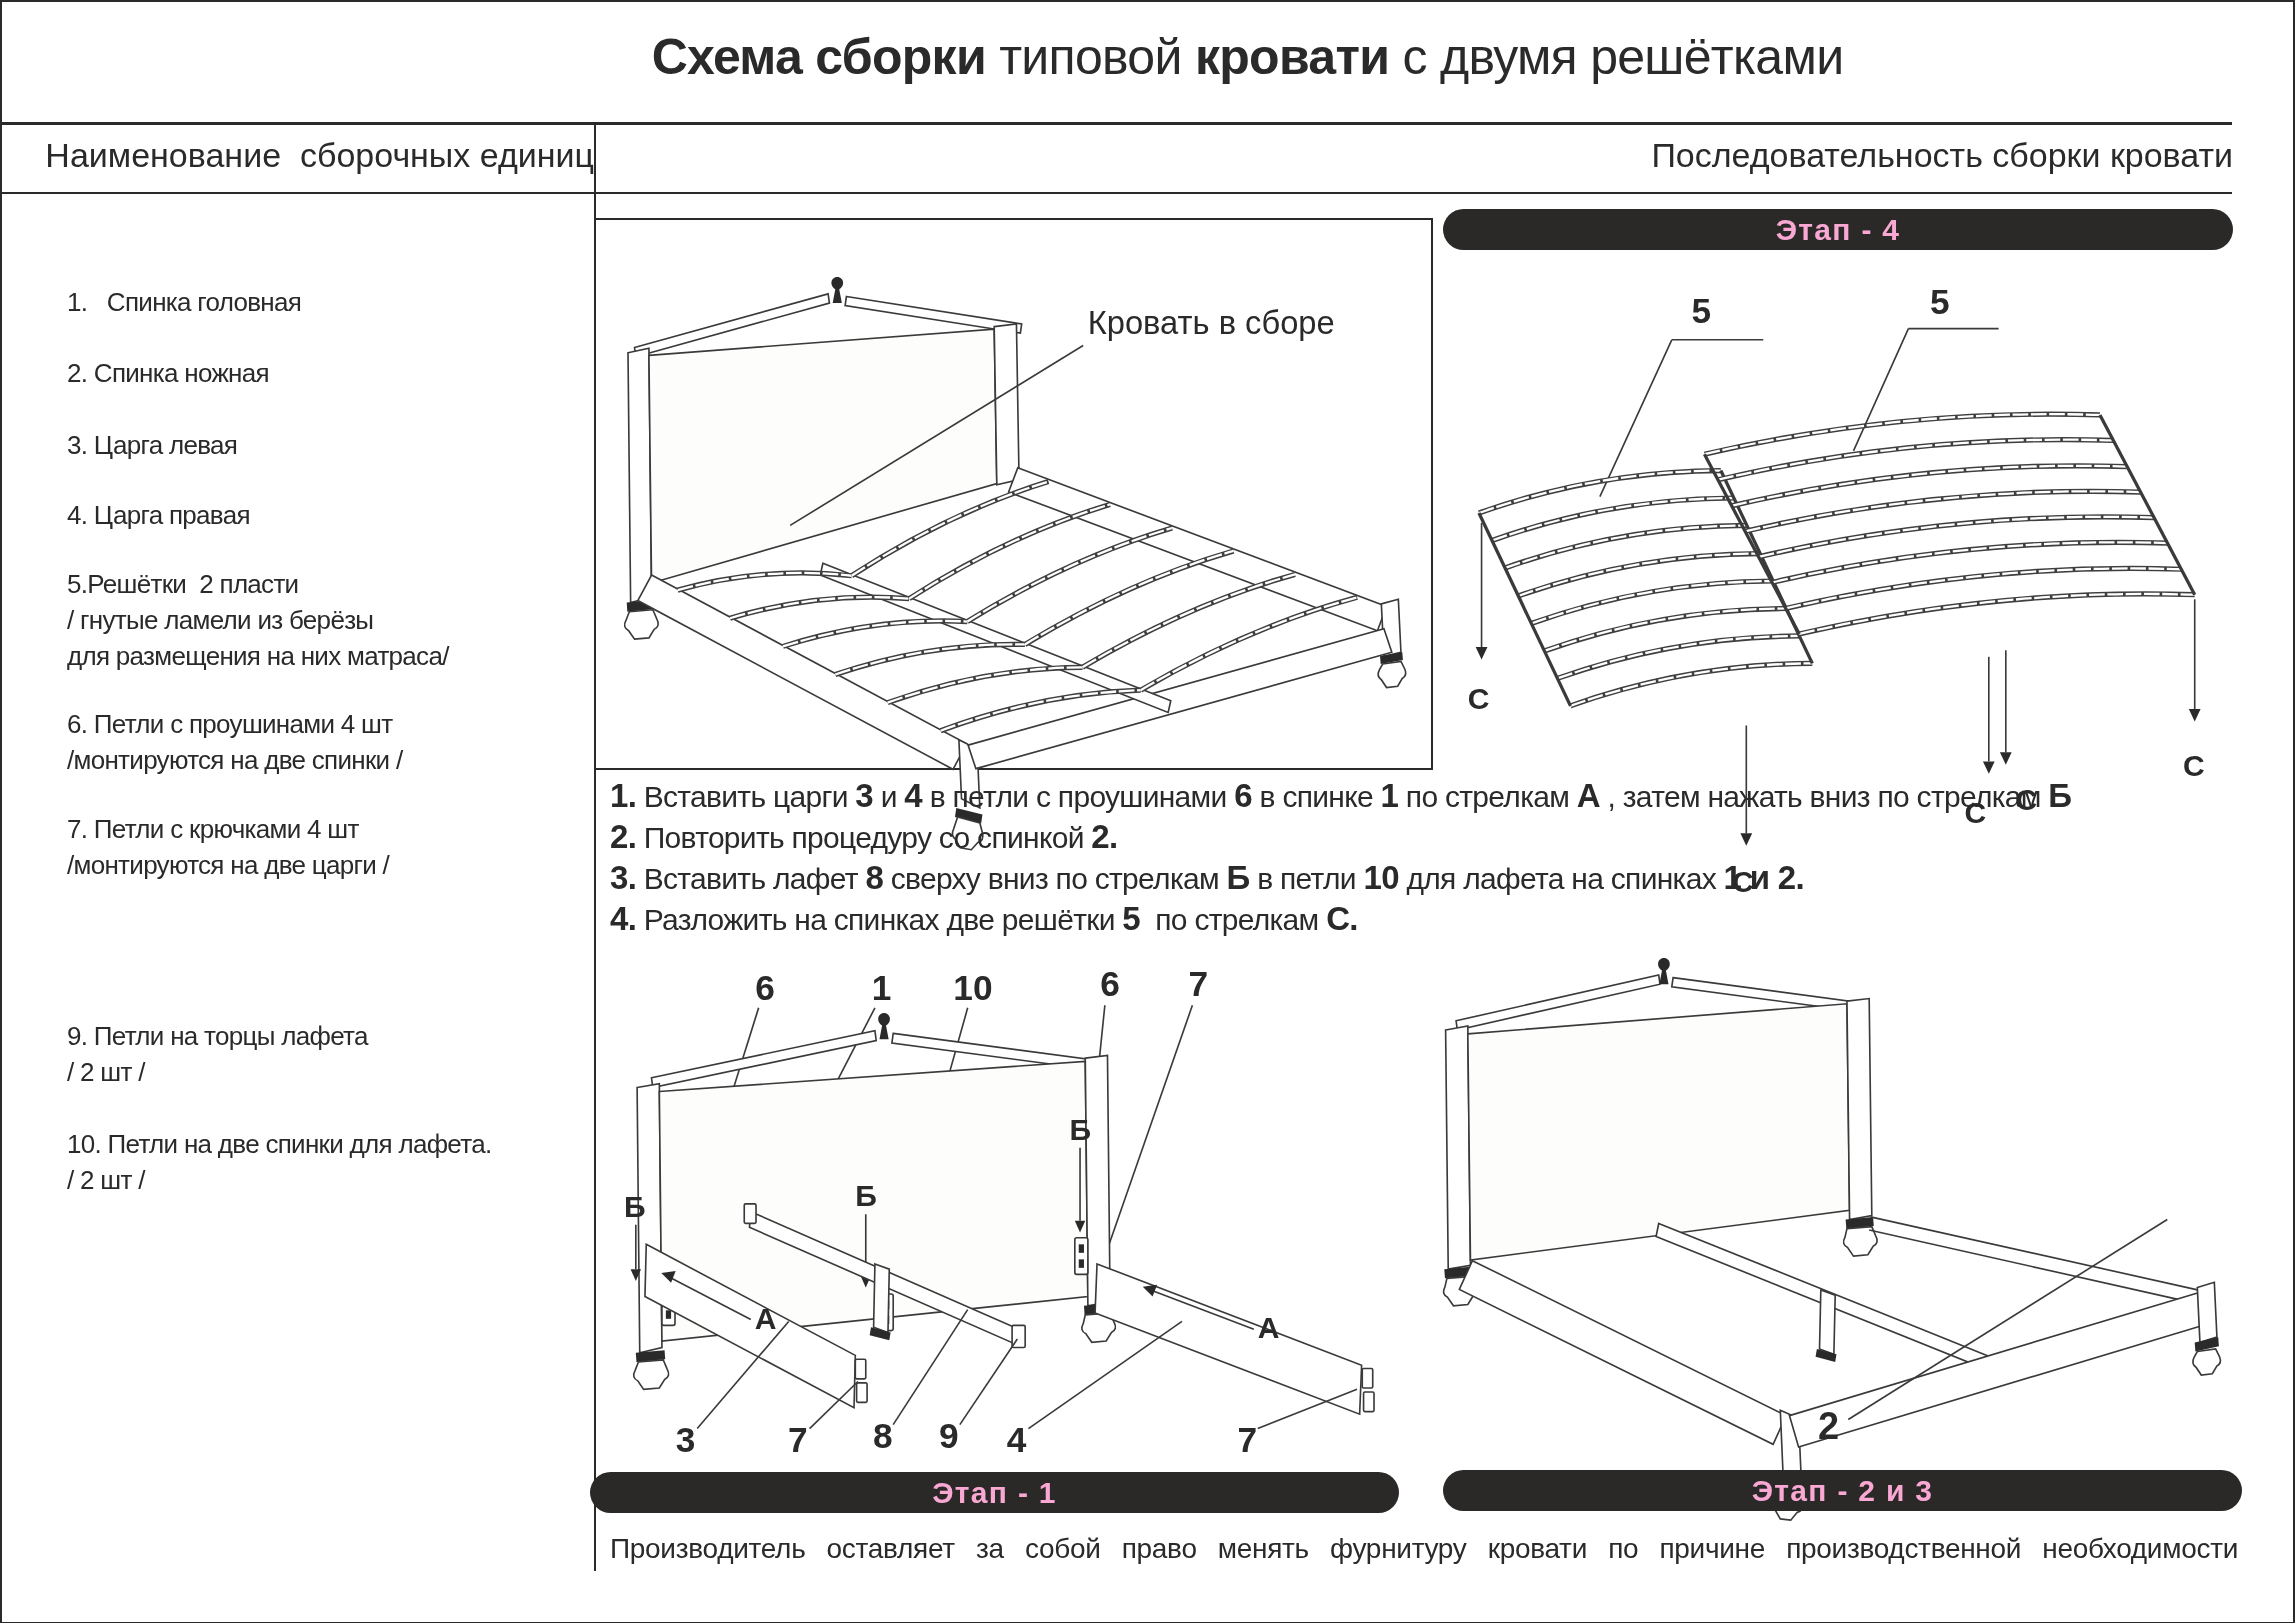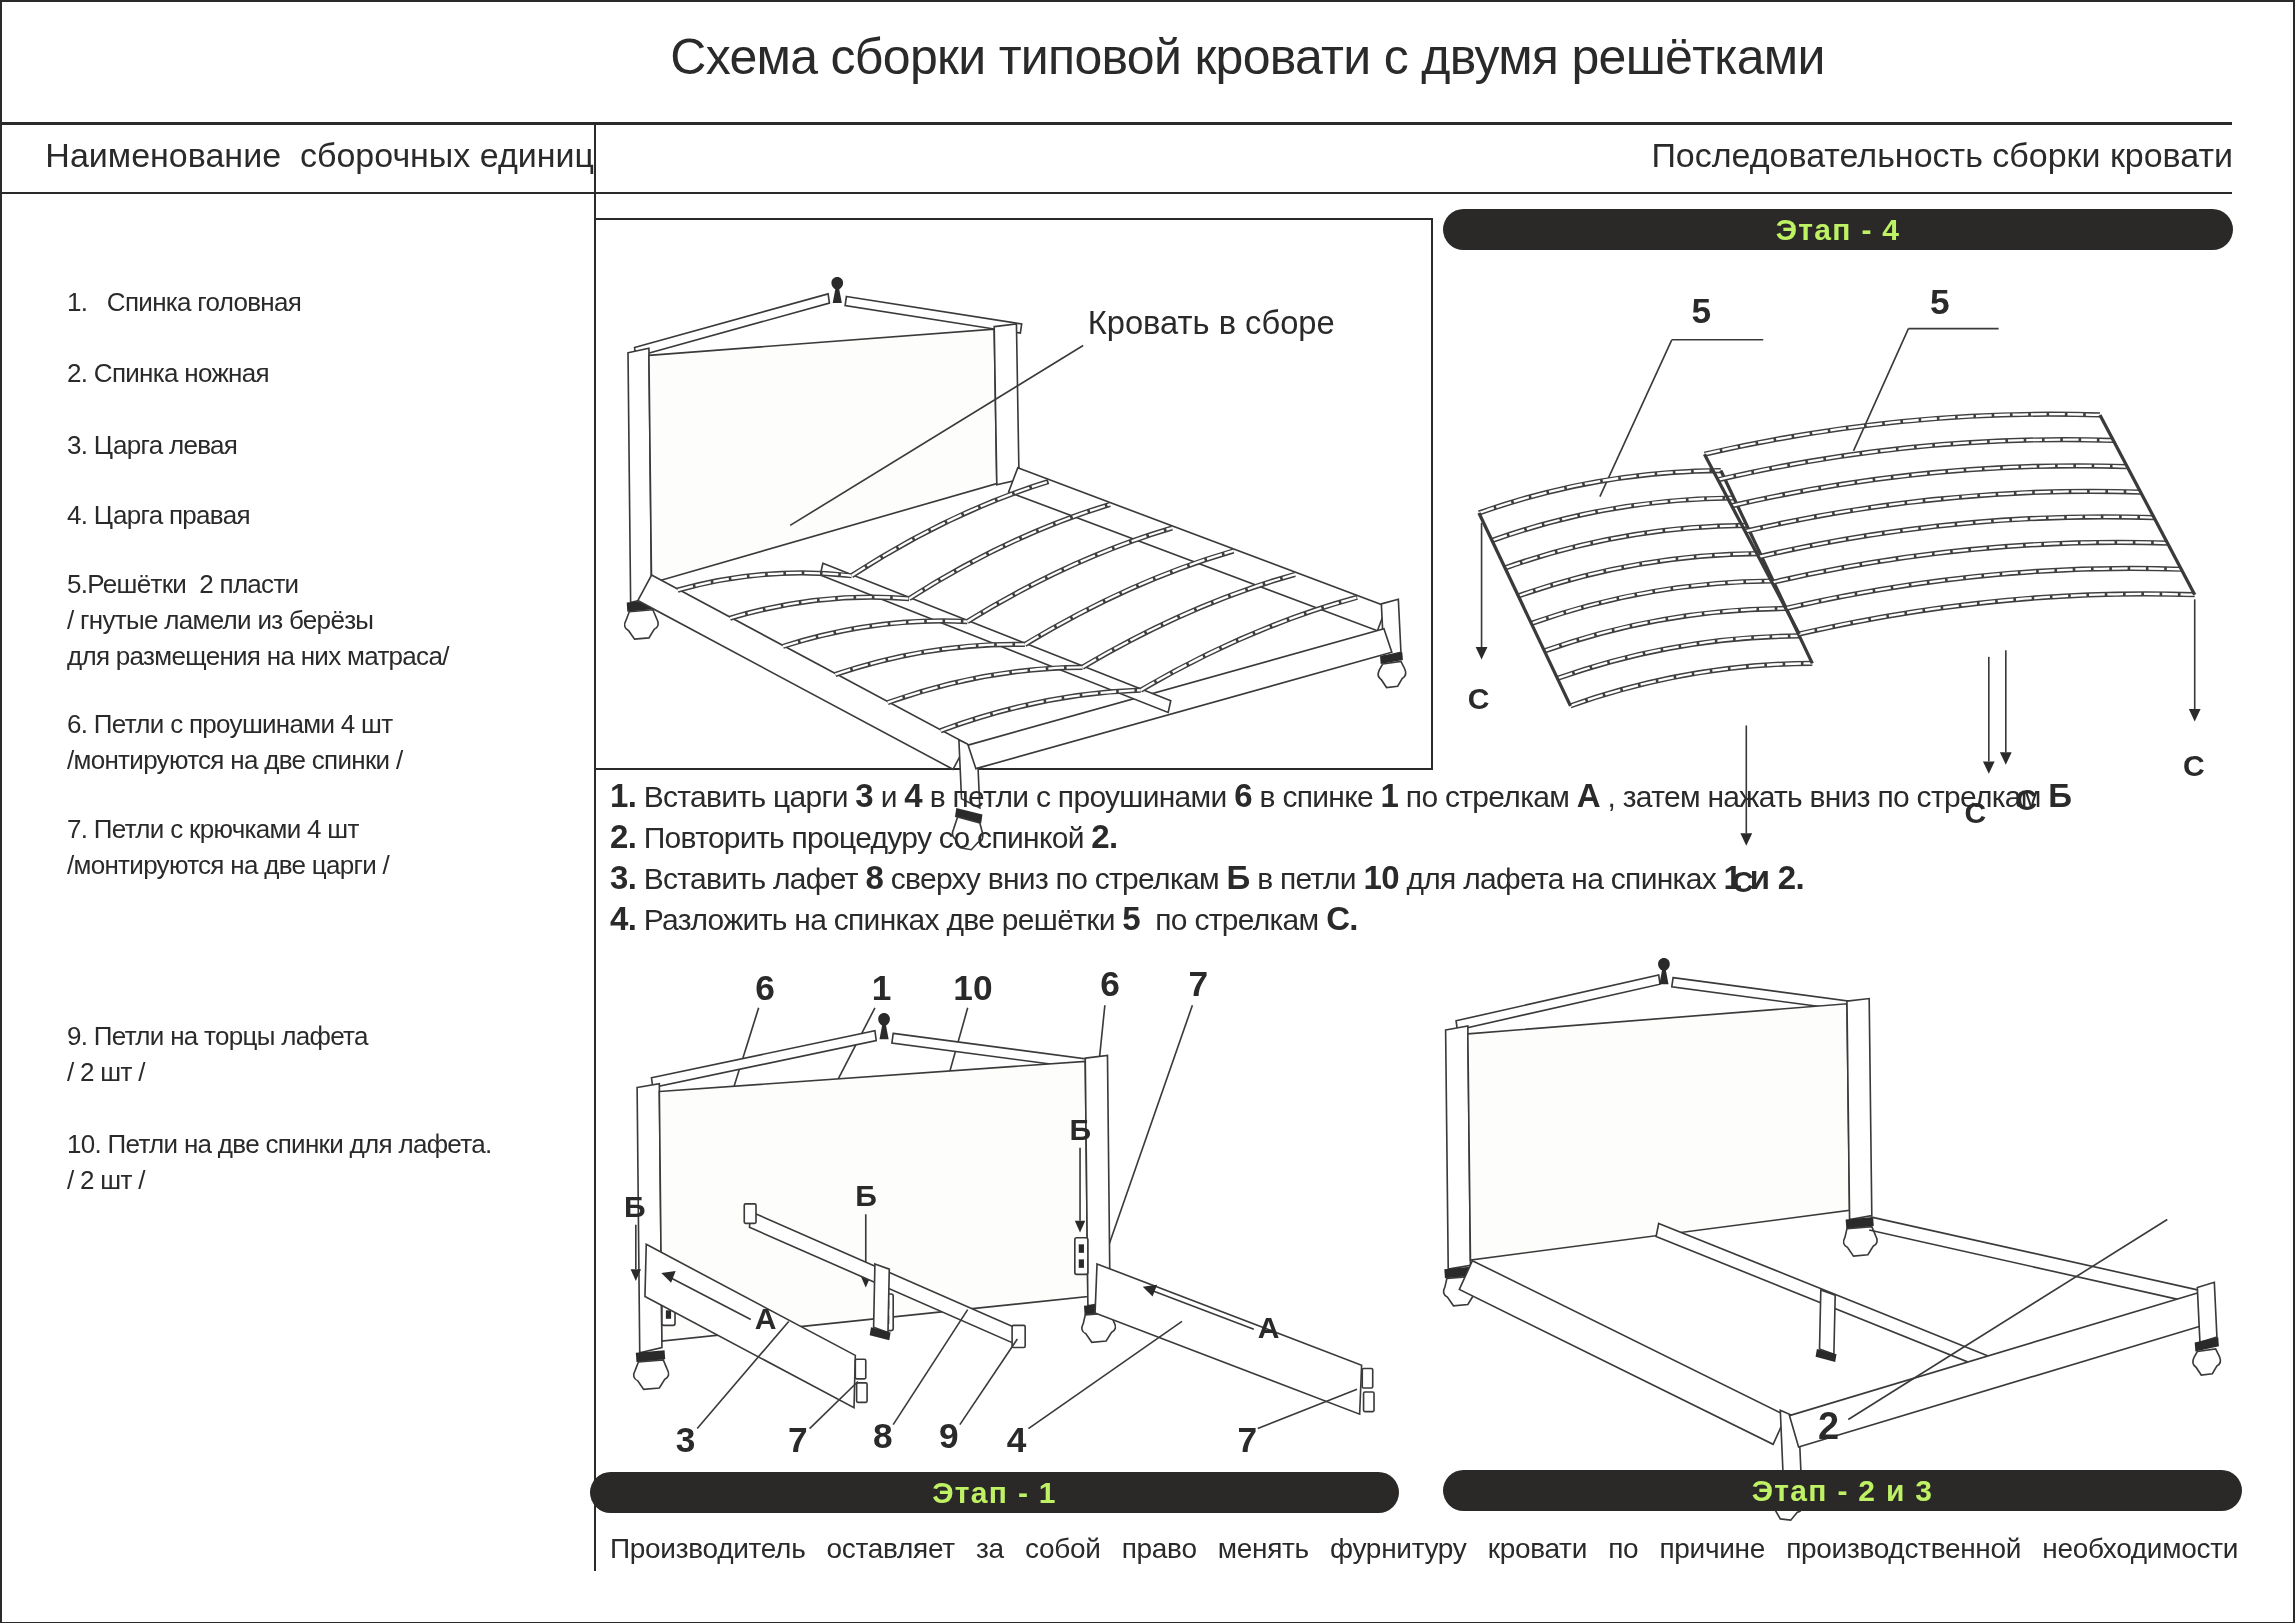--- a/index.html
+++ b/index.html
@@ -2,27 +2,27 @@
 <html style="font-size:10.5px"><head>
 <meta charset="utf-8">
 <style>
   html,body{margin:0;padding:0;background:#e8e8e8}
   .page{position:relative;width:2295px;height:1624px;background:#ffffff;
         font-family:"Liberation Sans",sans-serif;color:#2a2a2a;overflow:hidden;
         border:2px solid #2a2a2a;box-sizing:border-box}
   .hline,.vline{position:absolute;background:#2a2a2a}
   .title{position:absolute;top:26px;left:196px;width:2099px;text-align:center;
          font-size:50px;letter-spacing:-0.7px;white-space:pre-wrap}
-  .title .b{font-weight:400}
+  .title .b{font-weight:700}
   .colhdr{position:absolute;top:134px;font-size:34px;text-align:right;white-space:pre-wrap}
   .part{position:absolute;left:65px;font-size:26px;line-height:36px;
         letter-spacing:-0.7px;white-space:pre-wrap}
   .step{position:absolute;left:608px;font-size:30px;letter-spacing:-0.7px;white-space:pre-wrap}
   .step .b{font-weight:700;font-size:33px}
-  .banner{position:absolute;height:41px;background:#2b2927;border-radius:22px;color:#bef264;
+  .banner{position:absolute;height:41px;background:#2b2927;border-radius:22px;color:#f9a8d4;
           display:flex;align-items:center;justify-content:center;
           font-size:30px;font-weight:700;letter-spacing:1.3px}
   .footer{position:absolute;left:608px;top:1531px;width:1628px;font-size:28px;
           letter-spacing:-0.3px;text-align:justify;text-align-last:justify}
   .bedbox{position:absolute;left:592px;top:216px;width:839px;height:552px;
           border:2px solid #2a2a2a;box-sizing:border-box}
   svg{position:absolute;overflow:visible}
   .ln{stroke:#3a3a3a;stroke-width:2.5;fill:none}
   .pc{stroke:#3a3a3a;stroke-width:2.5;fill:#ffffff}
   .pcl{stroke:#3a3a3a;stroke-width:2.5;fill:#fdfdfc}

